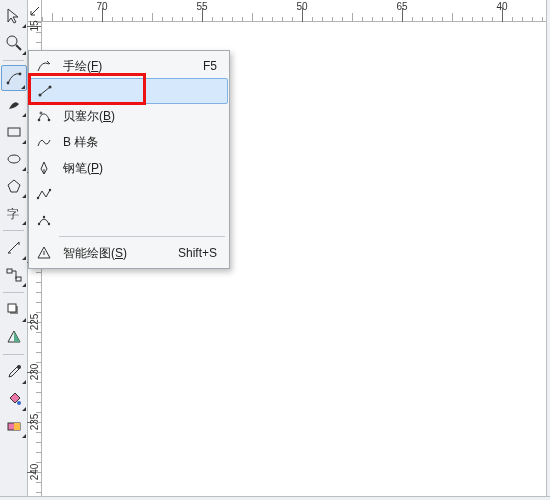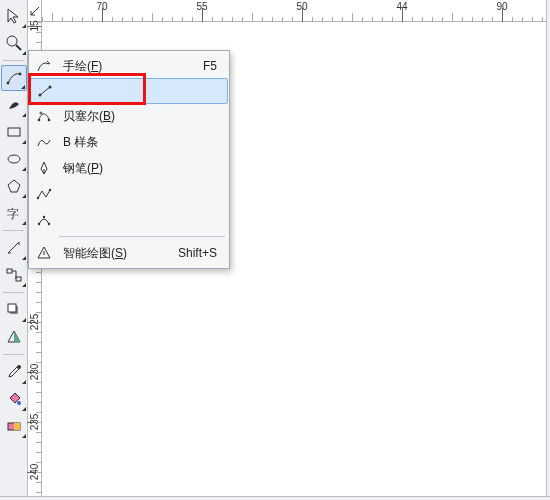--- a/index.html
+++ b/index.html
@@ -200,32 +200,32 @@
         <div class="minor" style="left: 270px;"></div>
         <div class="minor" style="left: 280px;"></div>
         <div class="minor" style="left: 290px;"></div>
         <div class="minor" style="left: 300px;"></div>
         <div class="minor" style="left: 310px; height: 9px;"></div>
         <div class="minor" style="left: 320px;"></div>
         <div class="minor" style="left: 330px;"></div>
         <div class="minor" style="left: 340px;"></div>
         <div class="minor" style="left: 350px;"></div>
         <div class="major" style="left: 360px;"></div>
-        <div class="lbl" style="left: 360px;">44</div>
+        <div class="lbl" style="left: 360px;">65</div>
         <div class="minor" style="left: 370px;"></div>
         <div class="minor" style="left: 380px;"></div>
         <div class="minor" style="left: 390px;"></div>
         <div class="minor" style="left: 400px;"></div>
         <div class="minor" style="left: 410px; height: 9px;"></div>
         <div class="minor" style="left: 420px;"></div>
         <div class="minor" style="left: 430px;"></div>
         <div class="minor" style="left: 440px;"></div>
         <div class="minor" style="left: 450px;"></div>
         <div class="major" style="left: 460px;"></div>
-        <div class="lbl" style="left: 460px;">90</div>
+        <div class="lbl" style="left: 460px;">40</div>
         <div class="minor" style="left: 470px;"></div>
         <div class="minor" style="left: 480px;"></div>
         <div class="minor" style="left: 490px;"></div>
         <div class="minor" style="left: 500px;"></div>
         <div class="minor" style="left: 50px;"></div>
         <div class="minor" style="left: 40px;"></div>
         <div class="minor" style="left: 30px;"></div>
         <div class="minor" style="left: 20px;"></div>
         <div class="minor" style="left: 10px; height: 9px;"></div>
         <div class="minor" style="left: 0px;"></div>

